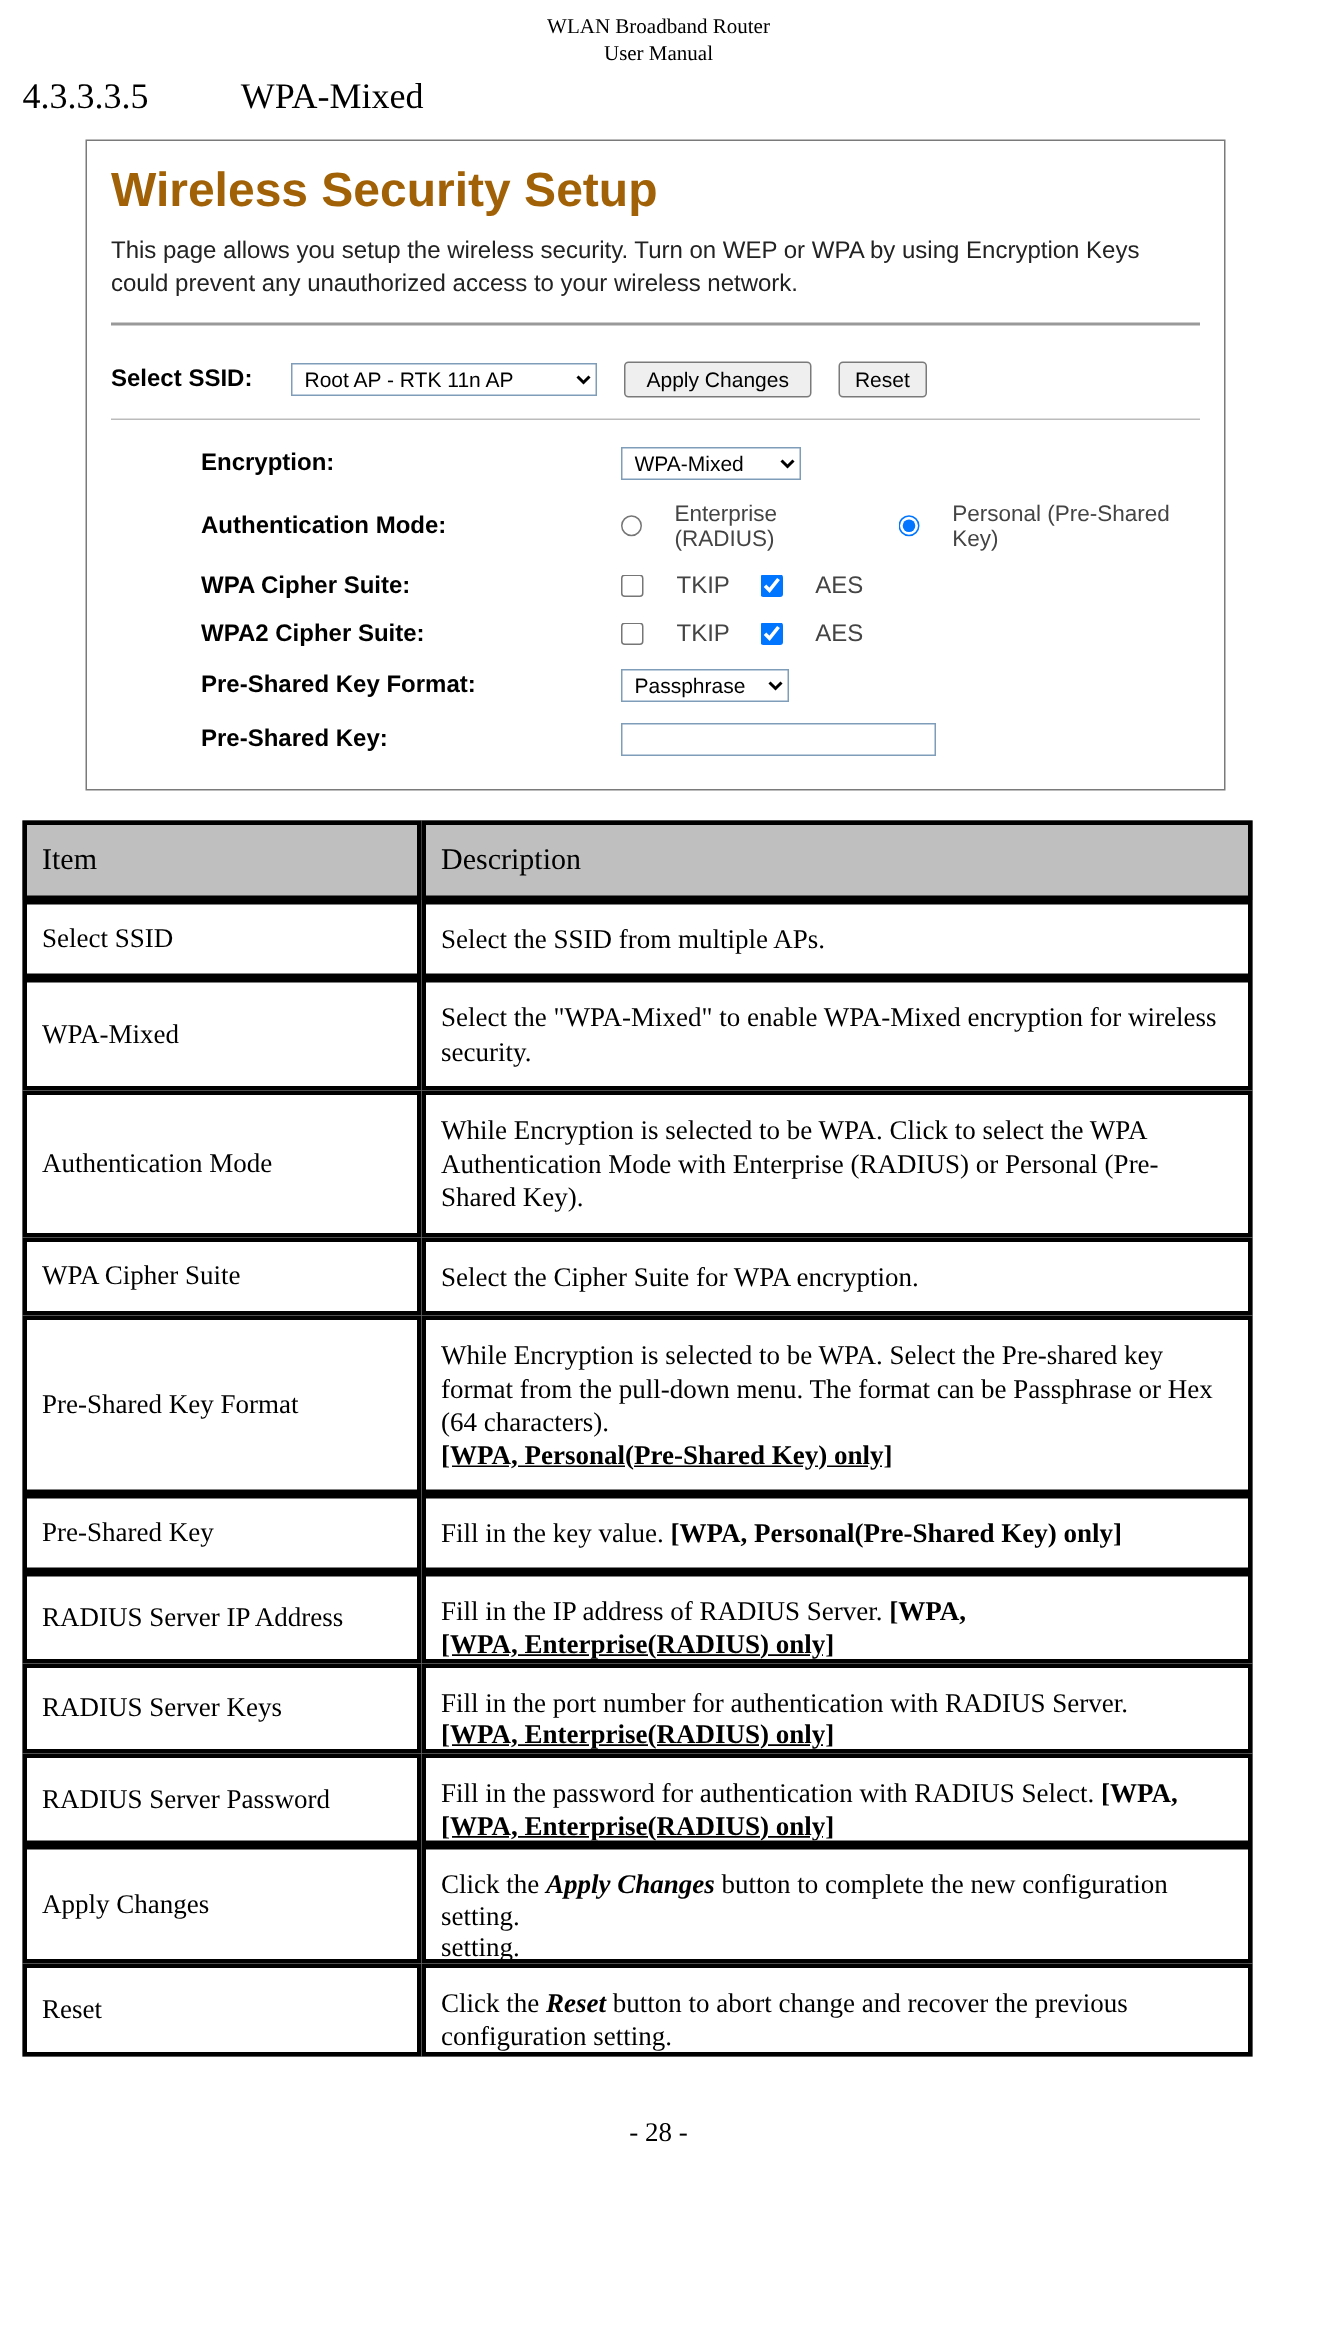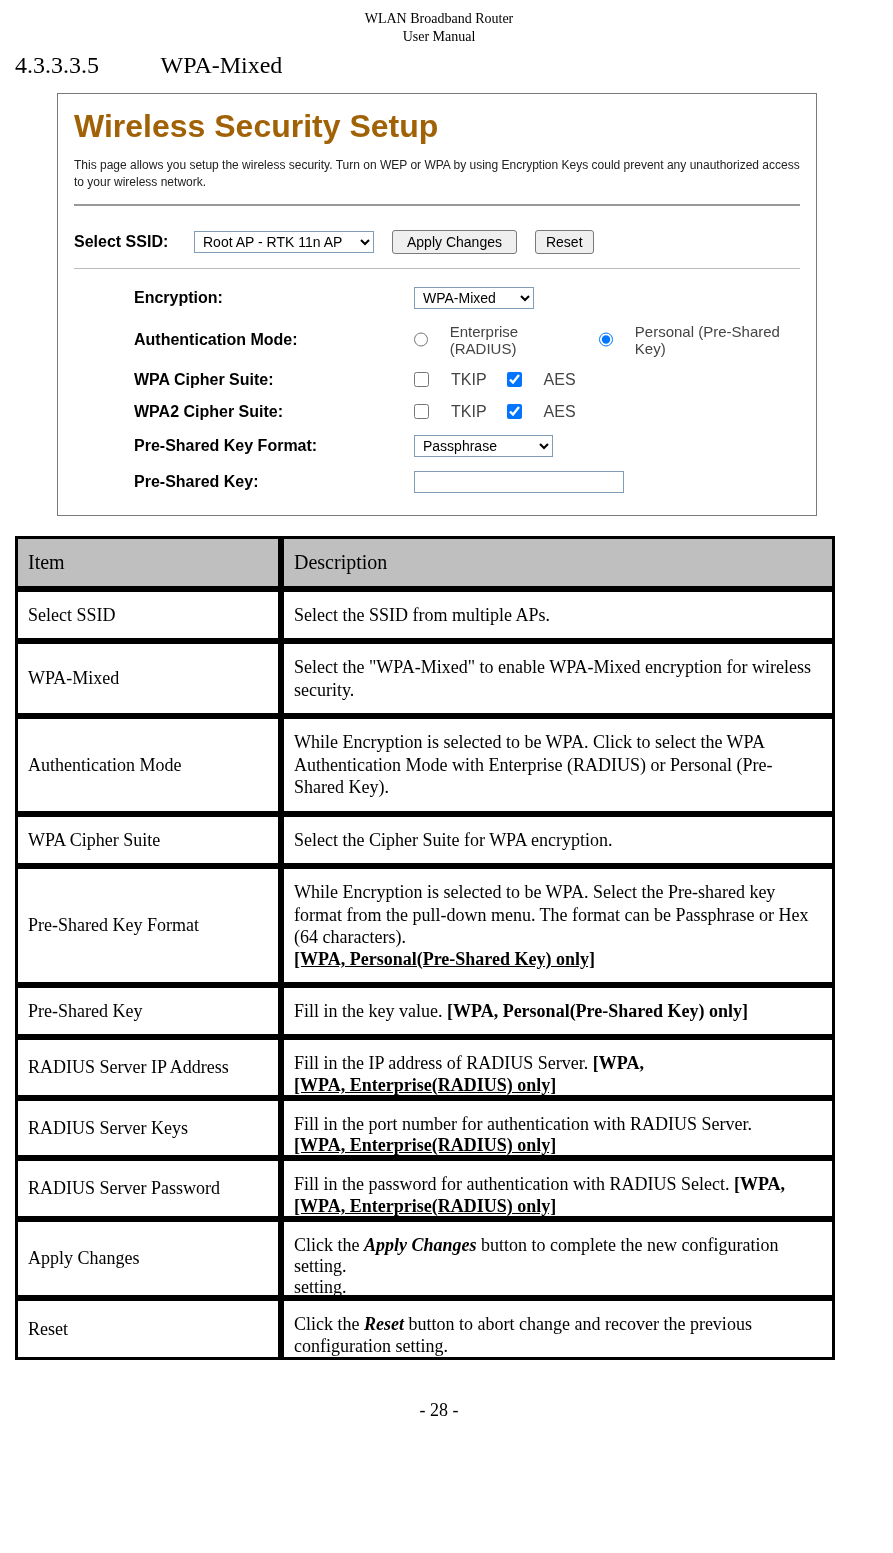--- a/index.html
+++ b/index.html
@@ -35,21 +35,21 @@
     }
     .wss-title {
       color: #a16207;
       font-family: Liberation Sans, sans-serif;
       font-size: 32px;
       font-weight: bold;
       margin: 4px 0 12px 0;
     }
     .wss-desc {
       font-family: Arial, sans-serif;
-      font-size: 12px;
+      font-size: 16px;
       color: #222;
       line-height: 1.35;
     }
     .wss-hr {
       border: none;
       border-top: 2px solid #999;
       margin: 14px 0 24px 0;
     }
     .row {
       display: flex;
@@ -169,21 +169,21 @@
   <span>WPA-Mixed</span>
 </div>
 
 <div class="screenshot-box">
   <div class="wss-title">Wireless Security Setup</div>
   <div class="wss-desc">This page allows you setup the wireless security. Turn on WEP or WPA by using Encryption Keys could prevent any unauthorized access to your wireless network.</div>
   <hr class="wss-hr">
 
   <div class="row">
     <div class="lbl" style="flex:0 0 120px;">Select SSID:</div>
-    <select class="wss-select" style="width:180px;">
+    <select class="wss-select" style="width:204px;">
       <option>Root AP - RTK 11n AP</option>
     </select>
     <button class="wss-btn">Apply Changes</button>
     <button class="wss-btn" style="padding:2px 10px;">Reset</button>
   </div>
 
   <hr style="border:none;border-top:1px solid #bbb;margin:10px 0 18px 0;">
 
   <div class="row indented">
     <div class="lbl">Encryption:</div>
@@ -229,21 +229,21 @@
       </label>
       <label>
         <input type="checkbox" checked="" style="">
         <span>AES</span>
       </label>
     </div>
   </div>
 
   <div class="row indented">
     <div class="lbl">Pre-Shared Key Format:</div>
-    <select class="wss-select" style="width:139px;">
+    <select class="wss-select" style="width:112px;">
       <option>Passphrase</option>
     </select>
   </div>
 
   <div class="row indented" style="margin-bottom:0;">
     <div class="lbl">Pre-Shared Key:</div>
     <input type="text" class="wss-text-input" value="" style="">
   </div>
 </div>
 

